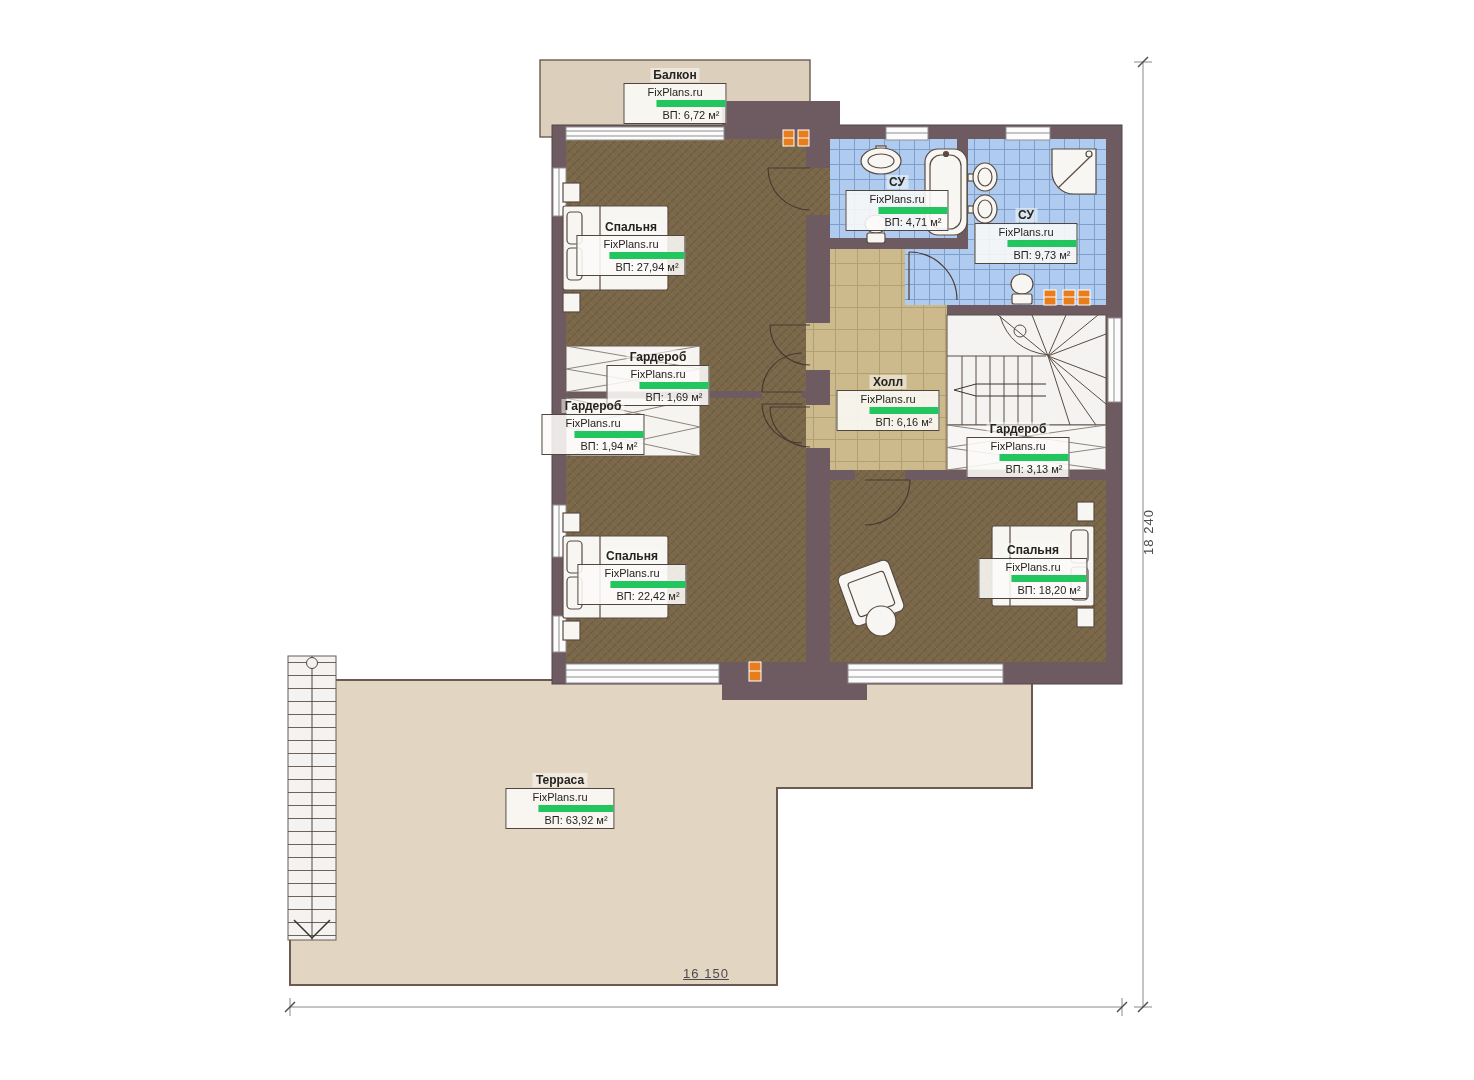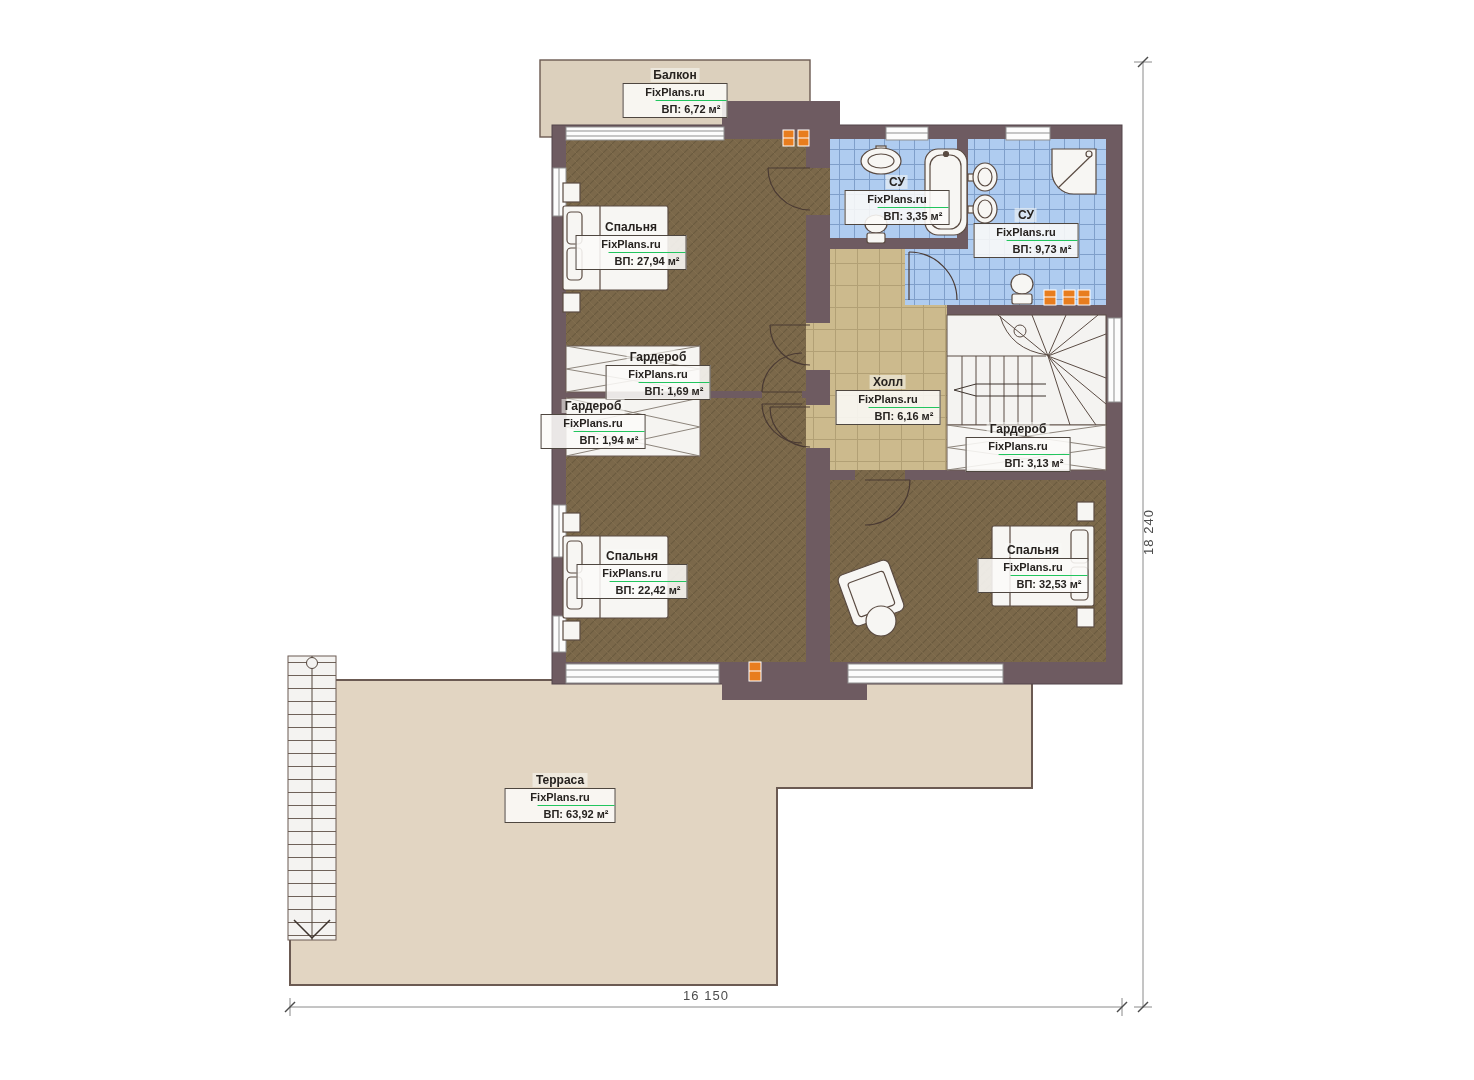--- a/index.html
+++ b/index.html
@@ -3,25 +3,25 @@
 <meta charset="utf-8">
 <style>
   html,body{margin:0;padding:0;background:#ffffff;}
   #canvas{position:relative;width:1189px;height:1080px;background:#ffffff;overflow:hidden;
           font-family:"Liberation Sans",sans-serif;}
   #plan-svg{position:absolute;left:0;top:0;z-index:1;}
   .rlabel{position:absolute;transform:translateX(-50%);display:flex;flex-direction:column;
           align-items:center;z-index:5;color:#26221f;}
   .rname{font-weight:bold;font-size:12px;line-height:14px;margin-bottom:1px;
          background:rgba(250,249,246,.55);padding:0 3px;white-space:nowrap;}
-  .rbox{border:1px solid #4e463f;background:rgba(252,251,248,.88);text-align:center;font-size:11px;font-weight:bold;}
+  .rbox{border:1px solid #4e463f;background:rgba(252,251,248,.88);text-align:center;font-size:11px;}
   .rbox .row{padding:1px 6px;line-height:14px;white-space:nowrap;}
-  .rbox .row + .row{border-top:1px solid #22c55e;margin-left:32px;}
+  .rbox .row + .row{border-top:7px solid #22c55e;margin-left:32px;}
   .dim{position:absolute;z-index:5;font-size:13px;color:#4c4c4c;letter-spacing:1px;white-space:nowrap;}
-  #dim-bottom{left:706px;top:988px;transform:translateX(-50%);}
+  #dim-bottom{left:706px;top:966px;transform:translateX(-50%);text-decoration:underline;}
   #dim-right{left:1148px;top:532px;transform:translate(-50%,-50%) rotate(-90deg);}
 </style>
 </head>
 <body>
 
 <div id="canvas">
 
 <svg id="plan-svg" width="1474" height="1080" viewBox="0 0 1474 1080">
   <defs>
     <pattern id="hatch" width="9" height="9" patternUnits="userSpaceOnUse">
@@ -290,21 +290,21 @@
   <div class="rbox">
         <div class="row">FixPlans.ru</div>
   <div class="row">ВП: 27,94 м²</div>
       </div>
 </div>
 
 <div class="rlabel" style="left:897px;top:175px;">
   <div class="rname">СУ</div>
   <div class="rbox">
         <div class="row">FixPlans.ru</div>
-  <div class="row">ВП: 3,35 м²</div>
+  <div class="row">ВП: 4,71 м²</div>
       </div>
 </div>
 
 <div class="rlabel" style="left:1026px;top:208px;">
   <div class="rname">СУ</div>
   <div class="rbox">
         <div class="row">FixPlans.ru</div>
   <div class="row">ВП: 9,73 м²</div>
       </div>
 </div>
@@ -346,21 +346,21 @@
   <div class="rbox">
         <div class="row">FixPlans.ru</div>
   <div class="row">ВП: 22,42 м²</div>
       </div>
 </div>
 
 <div class="rlabel" style="left:1033px;top:543px;">
   <div class="rname">Спальня</div>
   <div class="rbox">
         <div class="row">FixPlans.ru</div>
-  <div class="row">ВП: 32,53 м²</div>
+  <div class="row">ВП: 18,20 м²</div>
       </div>
 </div>
 
 <div class="rlabel" style="left:560px;top:773px;">
   <div class="rname">Терраса</div>
   <div class="rbox">
         <div class="row">FixPlans.ru</div>
   <div class="row">ВП: 63,92 м²</div>
       </div>
 </div>

